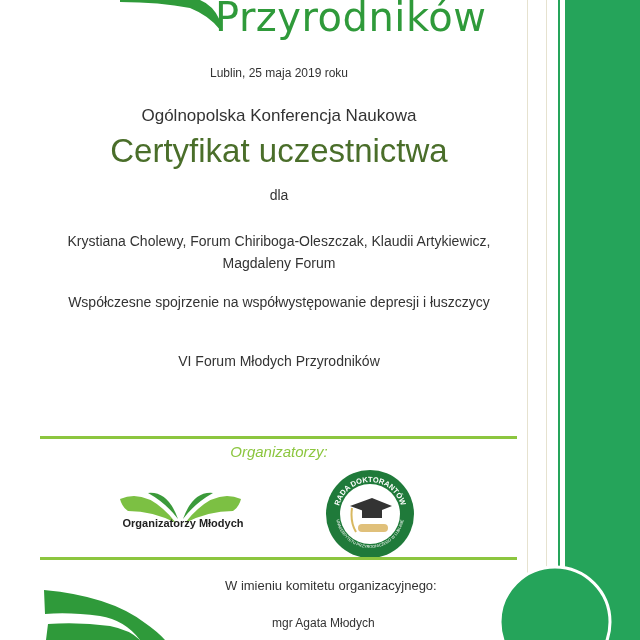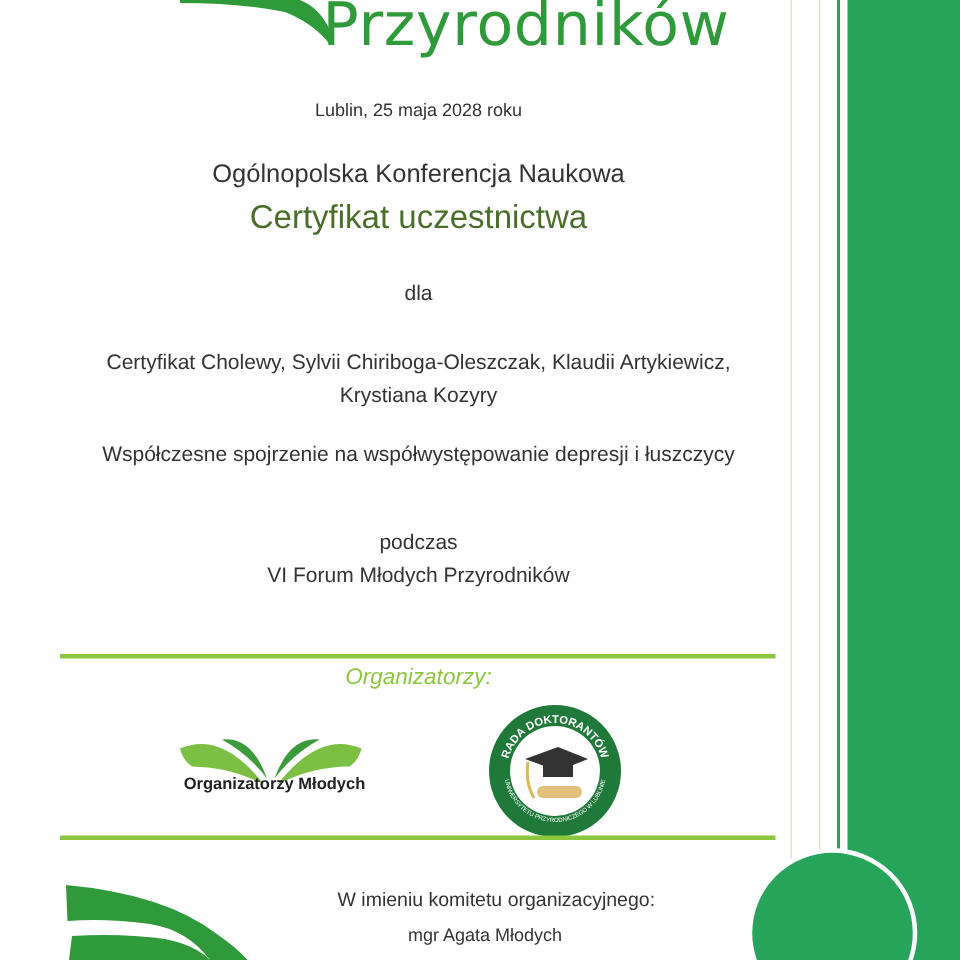--- a/index.html
+++ b/index.html
@@ -2,28 +2,28 @@
 <html><head>
   <meta charset="utf-8">
   <style>
     html, body { margin:0; padding:0; }
     body { width:640px; height:640px; position:relative; overflow:hidden; background:#ffffff; font-family:"Liberation Sans", sans-serif; color:#2a2a2a; }
     .abs { position:absolute; }
     .center-text { position:absolute; left:40px; width:478px; text-align:center; }
     .brand-title { left:215px; top:-6px; font-size:40px; color:#2f9a3a; font-family:"DejaVu Sans", sans-serif; letter-spacing:0.5px; }
     .date { top:66px; font-size:12px; color:#333; }
     .conf { top:106px; font-size:17px; color:#333; }
-    .cert-title { top:132px; font-size:22px; color:#4a6e2a; }
+    .cert-title { top:132px; font-size:33px; color:#4a6e2a; }
     .dla { top:187px; font-size:14px; color:#333; }
     .names { top:230px; font-size:14px; line-height:22px; color:#333; }
     .za { top:291px; font-size:14px; line-height:22px; color:#333; }
     .podczas { top:350px; font-size:14px; line-height:22px; color:#333; }
     .rule { position:absolute; left:40px; width:477px; height:3px; background:#8cc63f; }
     .organizers { top:443px; font-size:15px; color:#8cc63f; font-style:italic; }
-    .sign-intro { top:592px; left:225px; width:300px; text-align:left; font-size:13px; color:#333; position:absolute; }
+    .sign-intro { top:578px; left:225px; width:300px; text-align:left; font-size:13px; color:#333; position:absolute; }
     .signer { top:616px; left:272px; font-size:12px; color:#333; position:absolute; }
     .smn-logo { left:118px; top:470px; width:125px; height:75px; }
     .smn-name { position:absolute; left:108px; top:515px; width:150px; text-align:center; font-size:11px; font-weight:bold; line-height:16px; color:#222; }
     .rd-logo { left:324px; top:468px; width:92px; height:92px; }
     .green-bar { left:565px; top:0; width:75px; height:640px; background:#25a45a; }
     .vline { position:absolute; top:0; height:600px; }
   </style>
 </head>
 <body>
 
@@ -34,33 +34,32 @@
 
 <svg class="abs" style="left:490px; top:560px;" width="150" height="80">
   <circle cx="65" cy="62" r="55" fill="#25a45a" stroke="#ffffff" stroke-width="3"></circle>
 </svg>
 
 <svg class="abs" style="left:120px; top:0;" width="100" height="40">
   <path d="M0,0 L80,0 Q100,8 105,38 Q95,18 70,8 Q40,2 0,2 Z" fill="#2f9a3a"></path>
 </svg>
 <div class="abs brand-title">Przyrodników</div>
 
-<div class="center-text date">Lublin, 25 maja 2028 roku</div>
+<div class="center-text date">Lublin, 25 maja 2019 roku</div>
 <div class="center-text conf">Ogólnopolska Konferencja Naukowa</div>
 <div class="center-text cert-title">Certyfikat uczestnictwa</div>
 <div class="center-text dla">dla</div>
 <div class="center-text names">
-  <div>Certyfikat Cholewy, Sylvii Chiriboga-Oleszczak, Klaudii Artykiewicz,</div>
-  <div>Krystiana Kozyry</div>
+  <div>Krystiana Cholewy, Forum Chiriboga-Oleszczak, Klaudii Artykiewicz,</div>
+  <div>Magdaleny Forum</div>
 </div>
 <div class="center-text za">
   <div>Współczesne spojrzenie na współwystępowanie depresji i łuszczycy</div>
 </div>
 <div class="center-text podczas">
-  <div>podczas</div>
   <div>VI Forum Młodych Przyrodników</div>
 </div>
 
 <div class="rule" style="top:436px;"></div>
 <div class="center-text organizers">Organizatorzy:</div>
 
 <svg class="abs smn-logo" viewBox="0 0 125 45" width="125" height="45">
   <path d="M2,14 Q30,2 58,38 Q35,26 10,26 Q4,22 2,14 Z" fill="#7cc043"></path>
   <path d="M123,14 Q95,2 67,38 Q90,26 115,26 Q121,22 123,14 Z" fill="#7cc043"></path>
   <path d="M30,8 Q50,6 60,34 Q48,18 30,8 Z" fill="#3b9a3a"></path>

